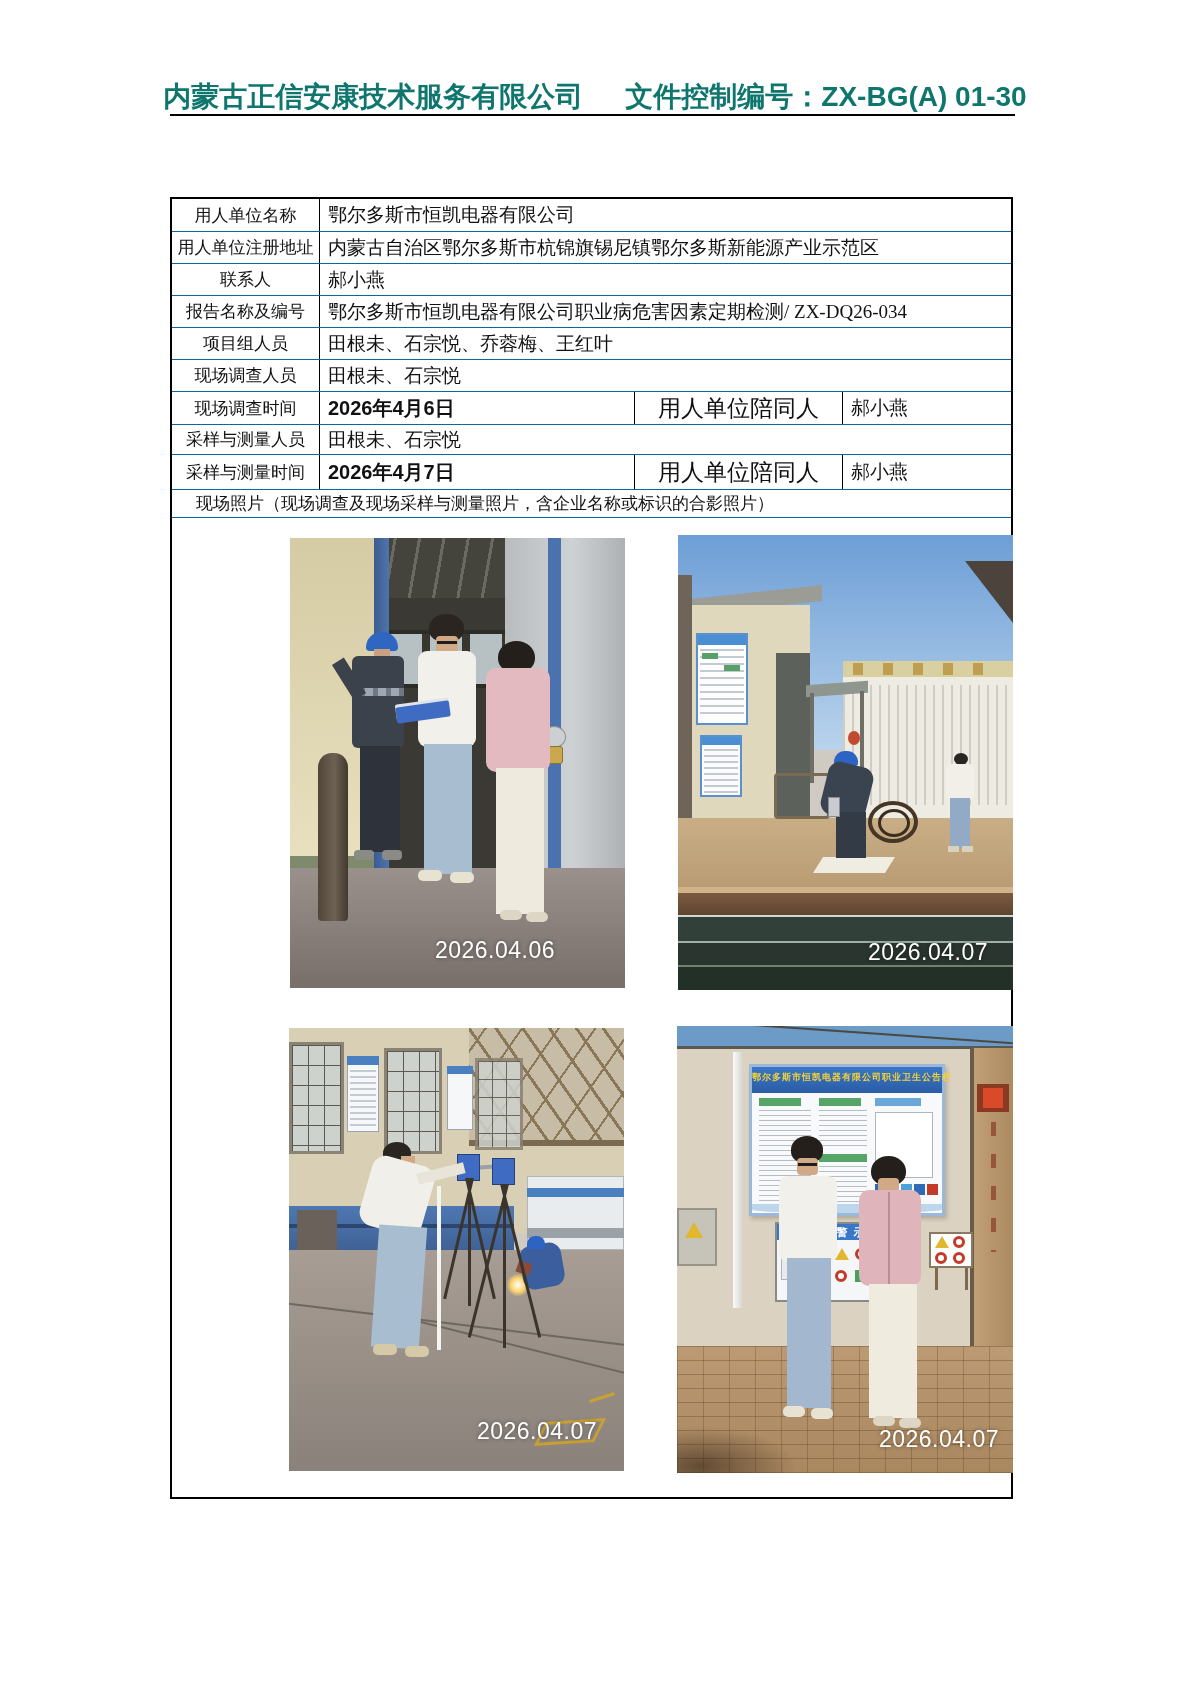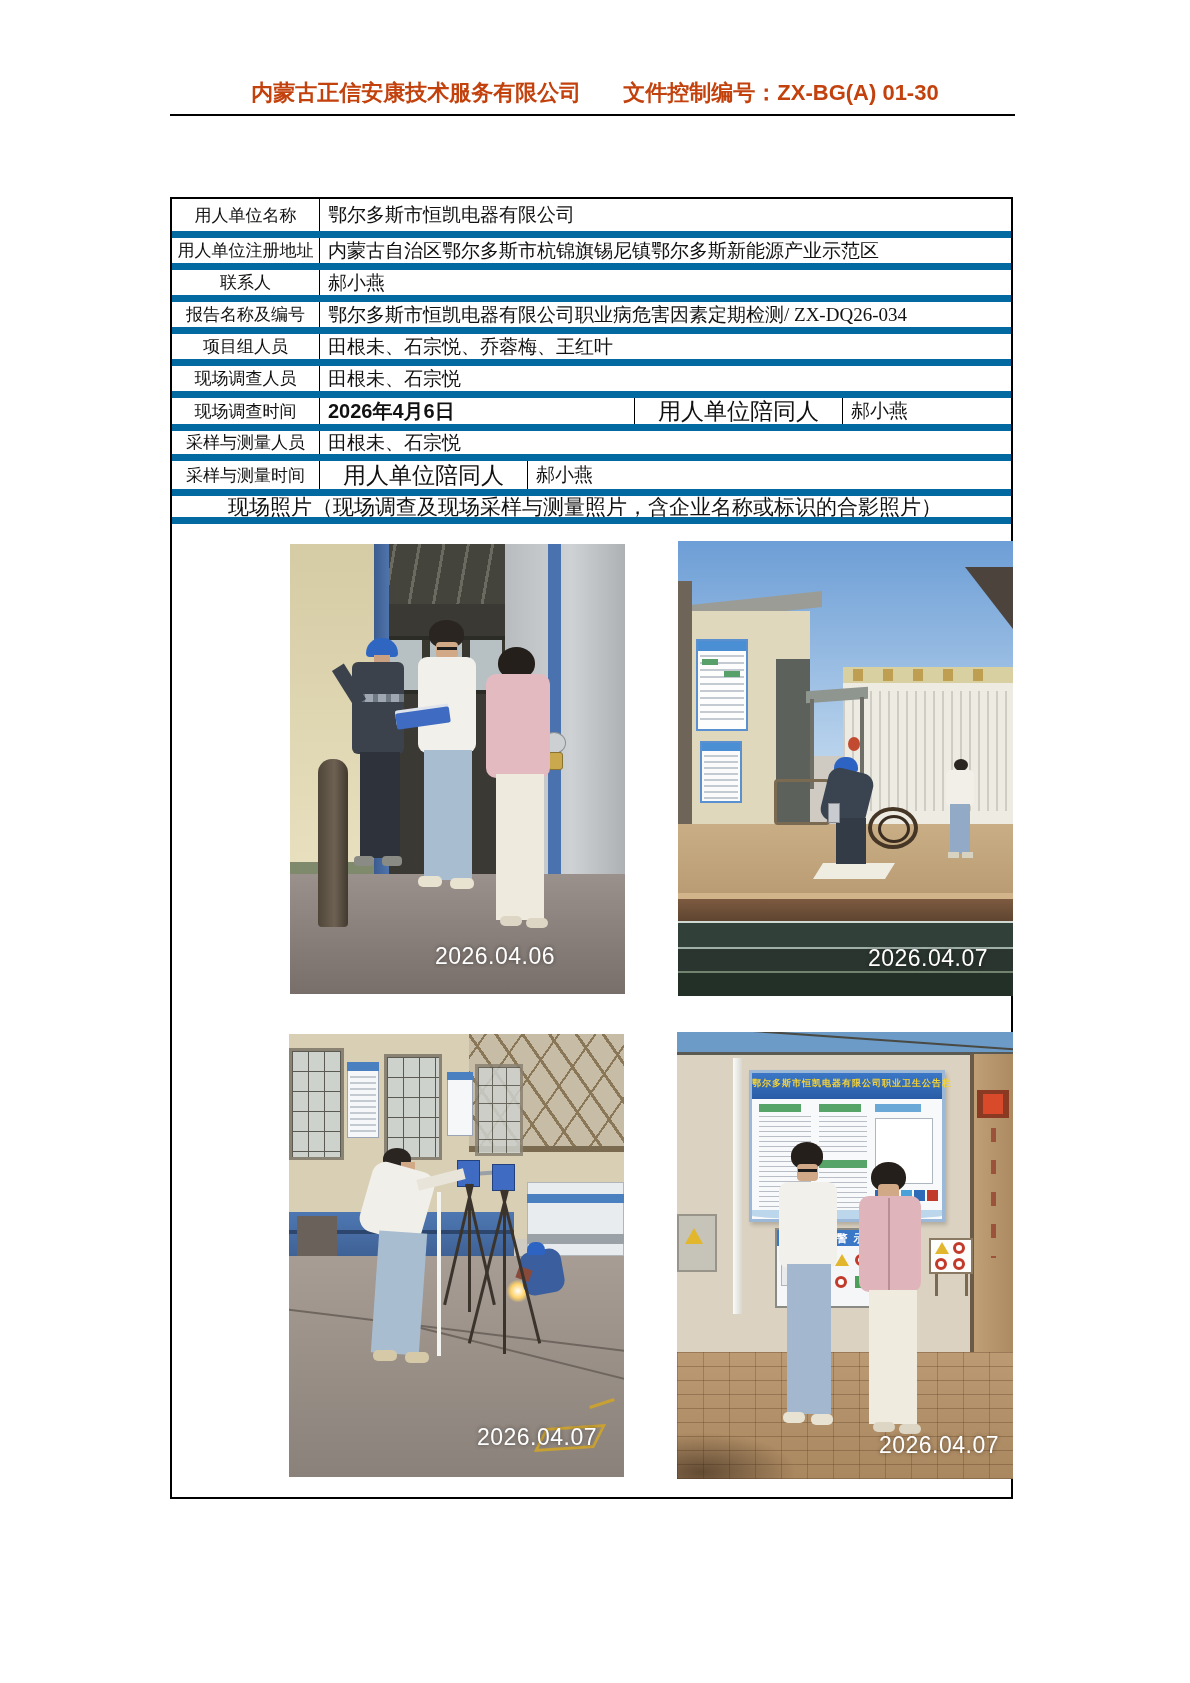--- a/index.html
+++ b/index.html
@@ -1,37 +1,37 @@
 <!DOCTYPE html>
 <html><head>
 <meta charset="utf-8">
 <style>
   html,body{margin:0;padding:0;background:#fff;}
   .page{position:relative;width:1190px;height:1683px;background:#ffffff;overflow:hidden;
         font-family:"Liberation Serif","DejaVu Serif",serif;color:#111;}
   
   .hdr{position:absolute;top:78px;left:0;width:1190px;text-align:center;
-       font-family:"Liberation Sans","DejaVu Sans",sans-serif;font-weight:bold;font-size:22px;color:#c2410c;}
+       font-family:"Liberation Sans","DejaVu Sans",sans-serif;font-weight:bold;font-size:28px;color:#0f766e;}
   .hdr .gap{display:inline-block;width:42px;}
   .hdr-rule{position:absolute;top:114px;left:170px;width:845px;height:2px;background:#000;}
   .doc-title{position:absolute;top:144px;left:170px;width:845px;text-align:center;
        font-family:"Liberation Sans","DejaVu Sans",sans-serif;font-weight:bold;font-size:18px;color:#000;}
   
   .tbl{position:absolute;top:197px;left:170px;width:843px;border:2px solid #000;background:#fff;box-sizing:border-box;}
   .tr{display:flex;box-sizing:border-box;}
-  .tr + .tr{border-top:7px solid #0369a1;}
+  .tr + .tr{border-top:1px solid #0369a1;}
   .td{box-sizing:border-box;display:flex;align-items:center;overflow:hidden;}
   .td + .td{border-left:1px solid #000;}
   .td.lab{width:147px;justify-content:center;font-size:17px;}
   .td.val{flex:1;padding-left:8px;font-size:19px;}
   .td.date{width:315px;padding-left:8px;font-family:"Liberation Sans","DejaVu Sans",sans-serif;
            font-weight:bold;font-size:20px;}
   .td.clab{width:208px;justify-content:center;font-size:23px;}
   .td.cval{flex:1;padding-left:8px;font-size:19px;}
-  .caption-cell{width:100%;padding-left:56px;font-size:21px;}
+  .caption-cell{width:100%;padding-left:24px;font-size:17px;}
   .photos-cell{position:relative;width:100%;height:980px;padding-left:25px;}
   
   .ph{position:absolute;overflow:hidden;background:#cfcac2;}
   .ph *{position:absolute;box-sizing:border-box;}
   .stamp{color:#fff;font-family:"Liberation Sans","DejaVu Sans",sans-serif;font-size:23px;
          text-shadow:0 0 4px rgba(0,0,0,.45);letter-spacing:.5px;z-index:50;}
   .board-title{font-family:"Liberation Sans","DejaVu Sans",sans-serif;color:#f3d23a;font-weight:bold;
          font-size:9px;width:100%;text-align:center;top:4px;left:0;letter-spacing:1px;white-space:nowrap;}
   .sign-title{font-family:"Liberation Sans","DejaVu Sans",sans-serif;color:#fff;font-weight:bold;
          font-size:11px;width:100%;text-align:center;top:1px;left:0;letter-spacing:6px;}
@@ -78,20 +78,21 @@
       <div class="td date">2026年4月6日</div>
       <div class="td clab">用人单位陪同人</div>
       <div class="td cval">郝小燕</div>
     </div>
     <div class="tr" style="height:30px">
       <div class="td lab">采样与测量人员</div>
       <div class="td val">田根未、石宗悦</div>
     </div>
     <div class="tr" style="height:35px">
       <div class="td lab">采样与测量时间</div>
+      <div class="td date">2026年4月7日</div>
       <div class="td clab">用人单位陪同人</div>
       <div class="td cval">郝小燕</div>
     </div>
     <div class="tr" style="height:28px">
       <div class="td caption-cell">现场照片（现场调查及现场采样与测量照片，含企业名称或标识的合影照片）</div>
     </div>
 
     <div class="tr" style="height:980px">
       <div class="photos-cell">
 

